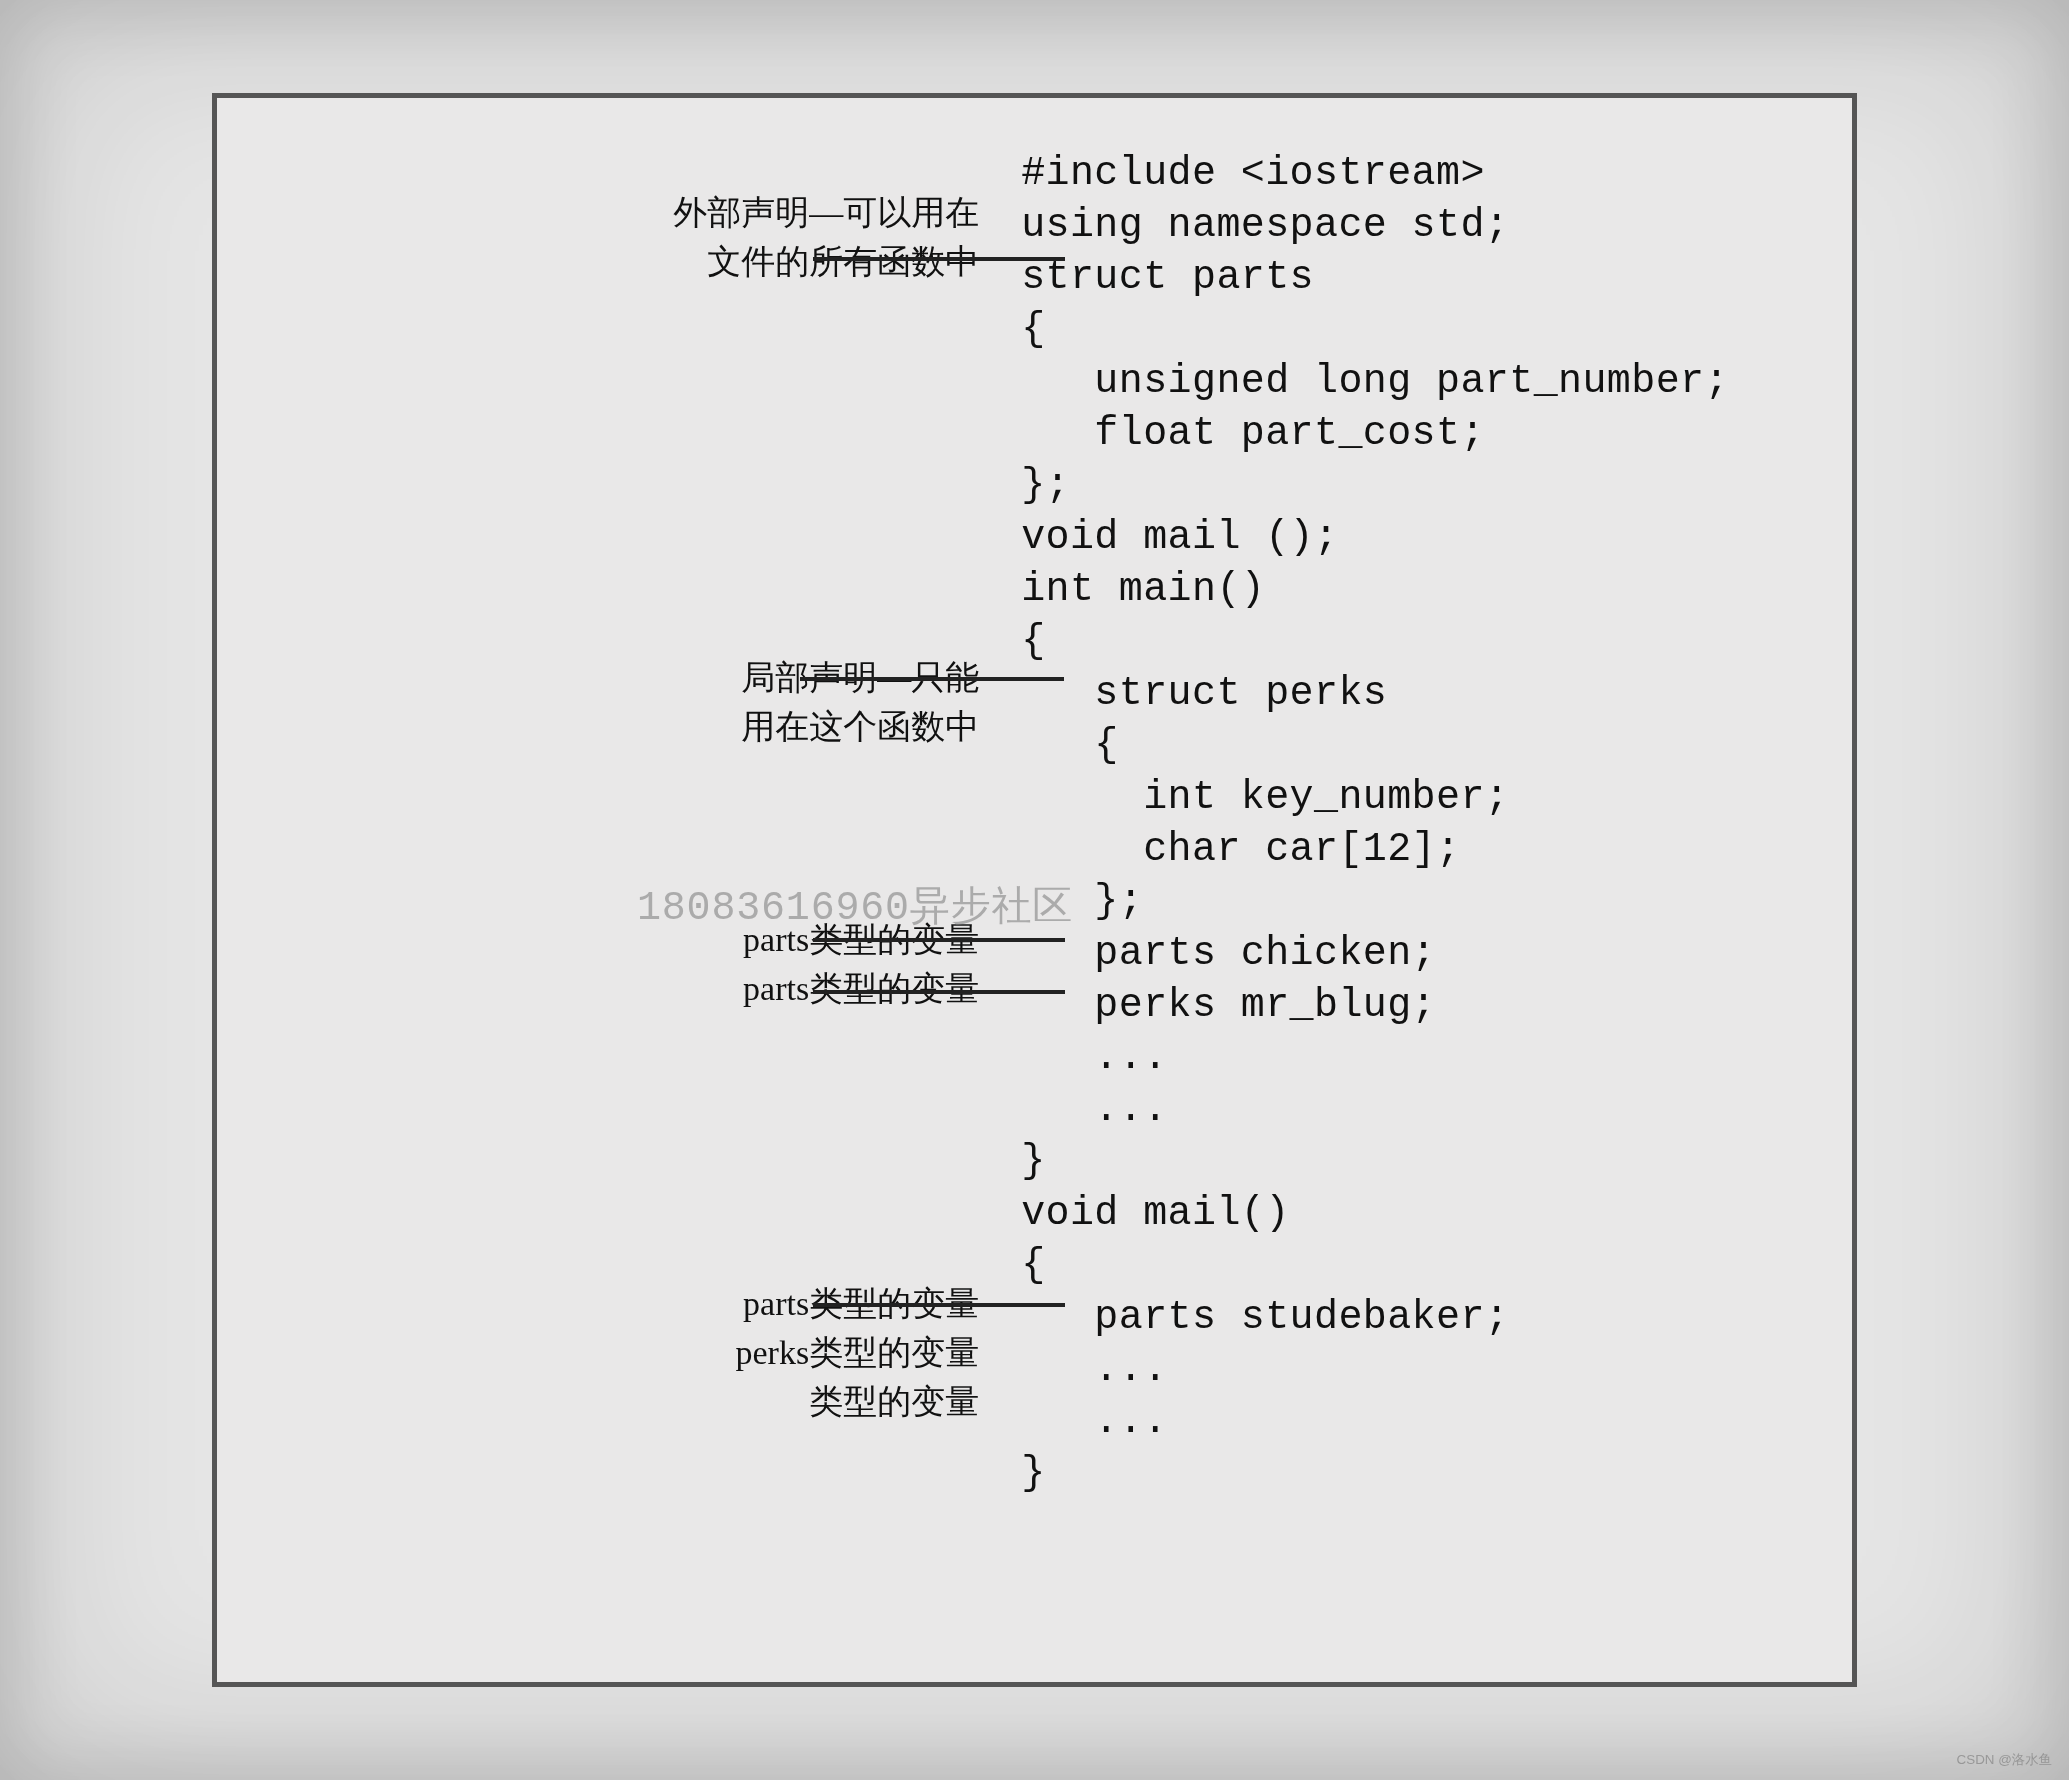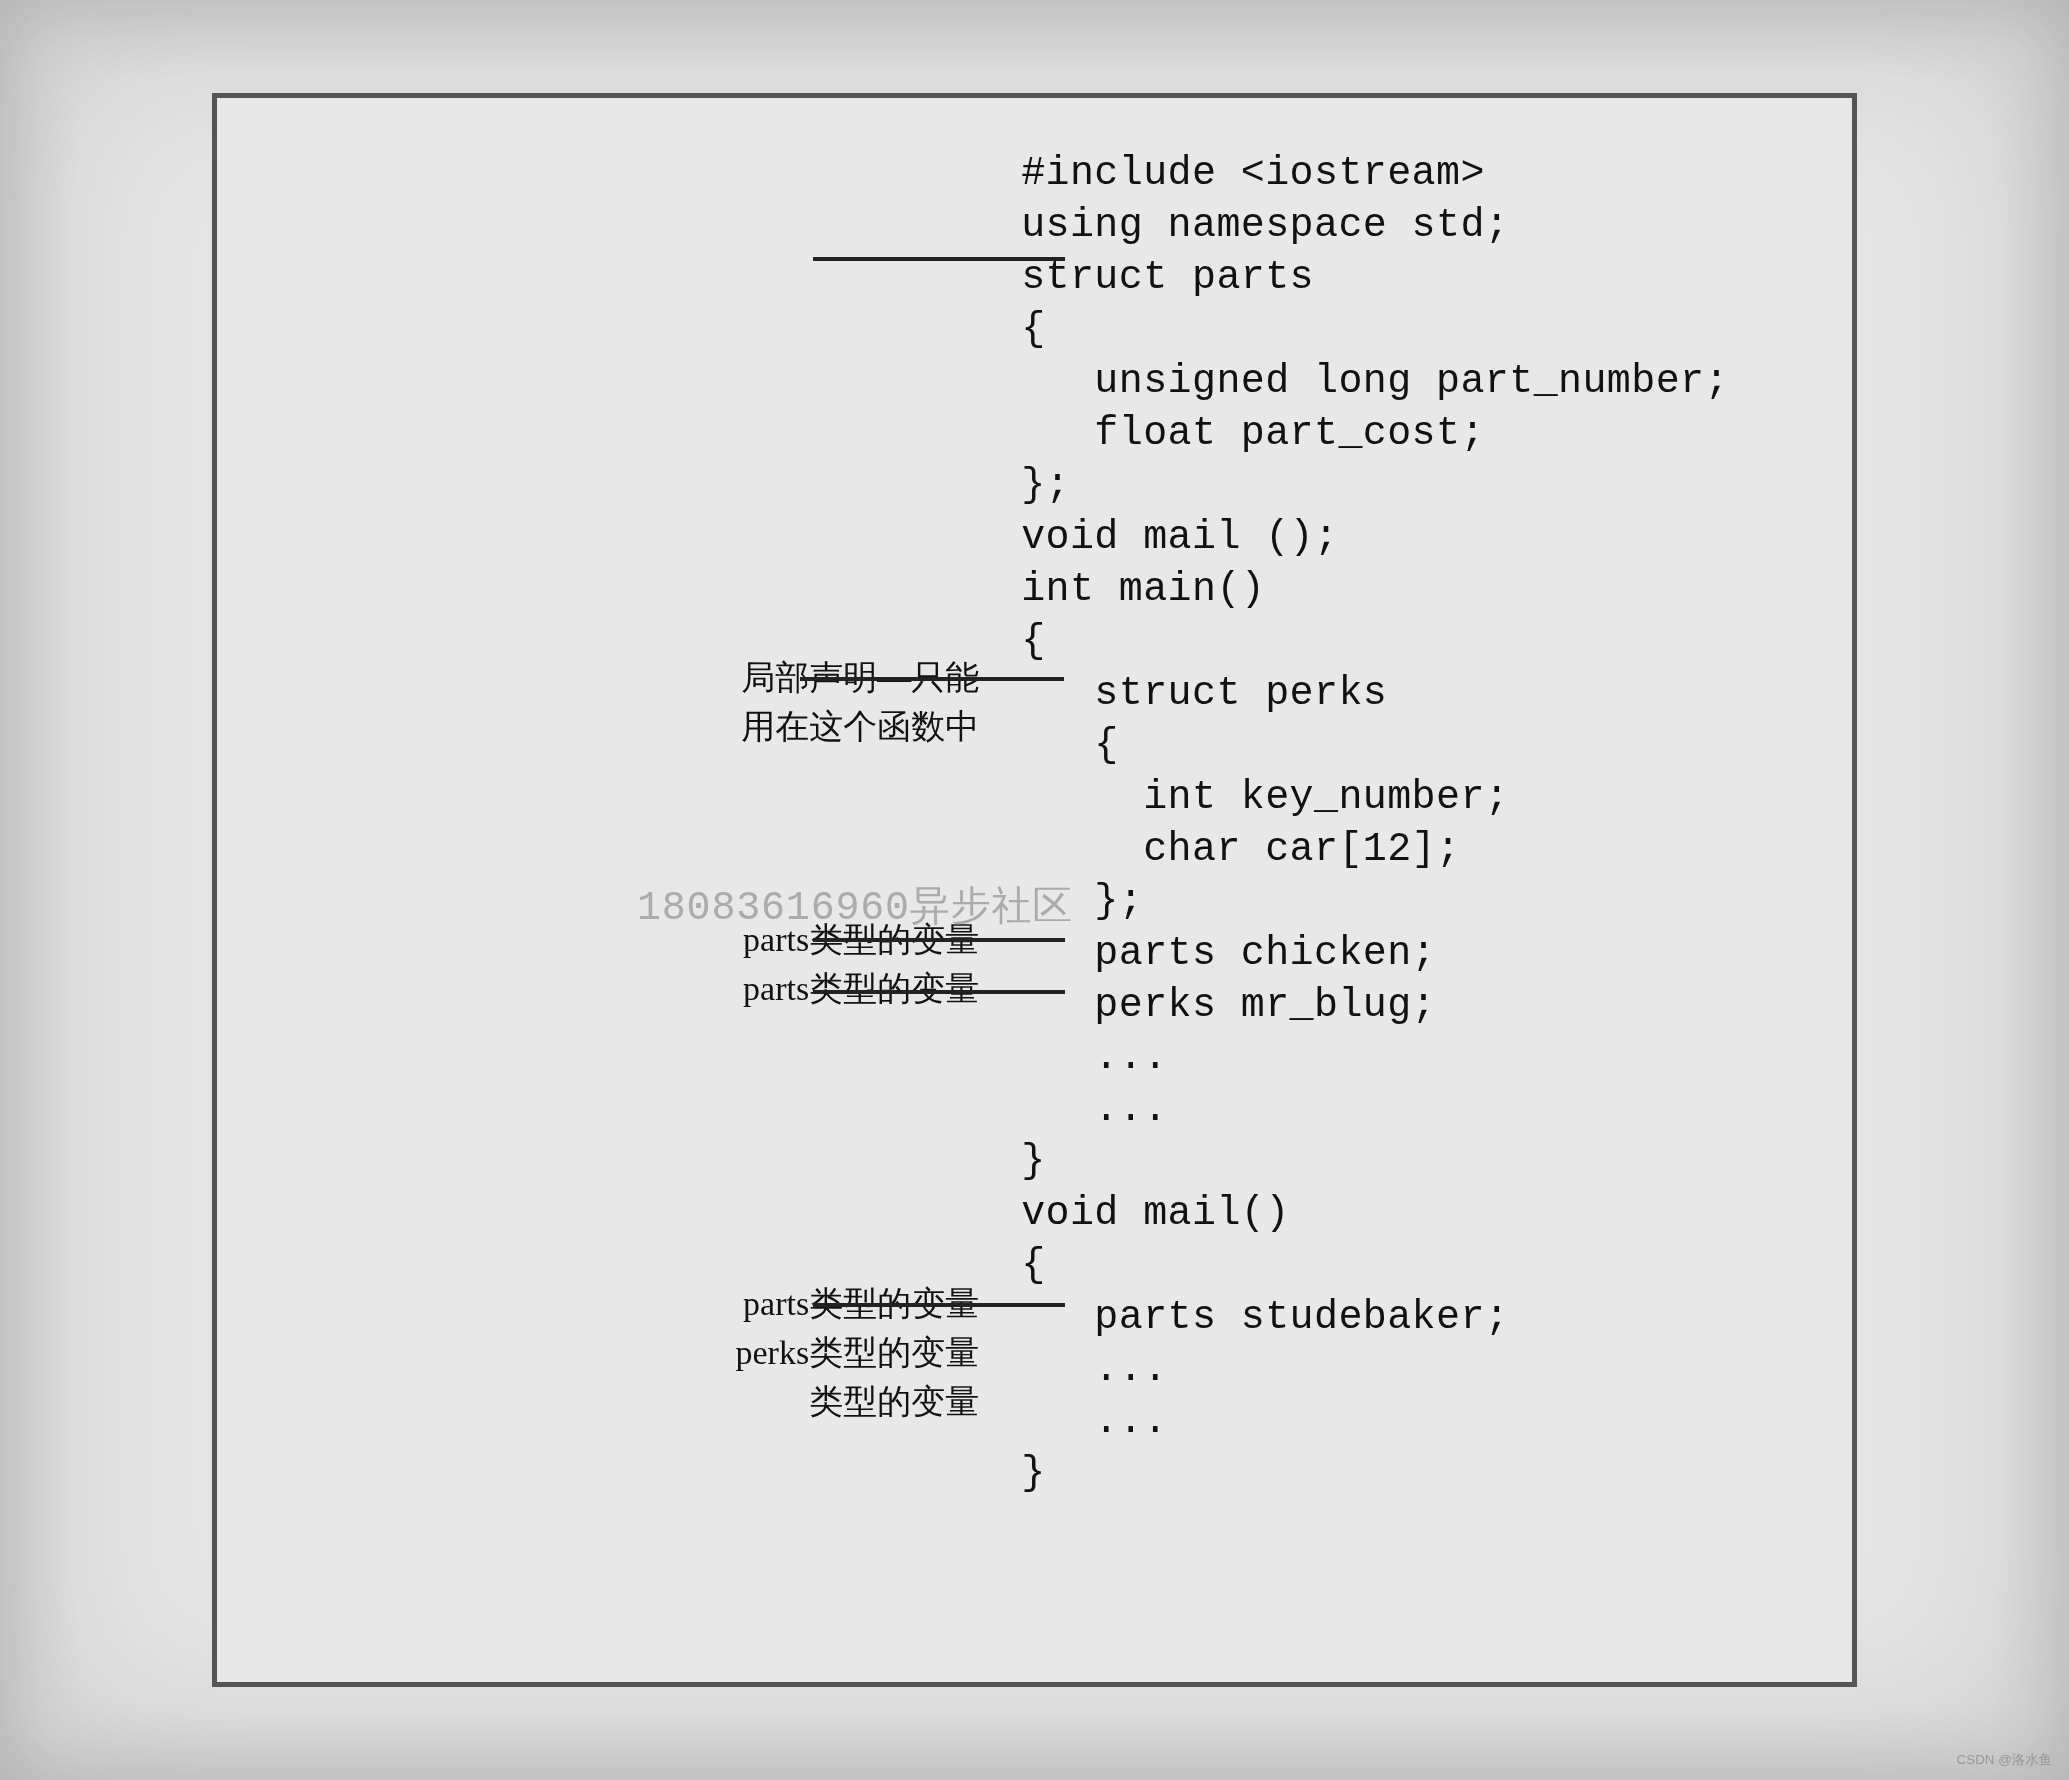--- a/index.html
+++ b/index.html
@@ -91,20 +91,22 @@
 </head>
 <body>
 
 <div class="outer">
   <div class="panel">
     <div class="content">
 
       <div class="left-col">
 
         <div class="ann" style="right:25px; top:40px;">
+          <span class="line">外部声明—可以用在</span>
+          <span class="line">文件的所有函数中</span>
         </div>
 
         <div class="ann" style="right:25px; top:505px;">
           <span class="line">局部声明—只能</span>
           <span class="line">用在这个函数中</span>
         </div>
 
         <div class="ann" style="right:25px; top:767px;">
           <span class="line">parts类型的变量</span>
           <span class="line">parts类型的变量</span>

